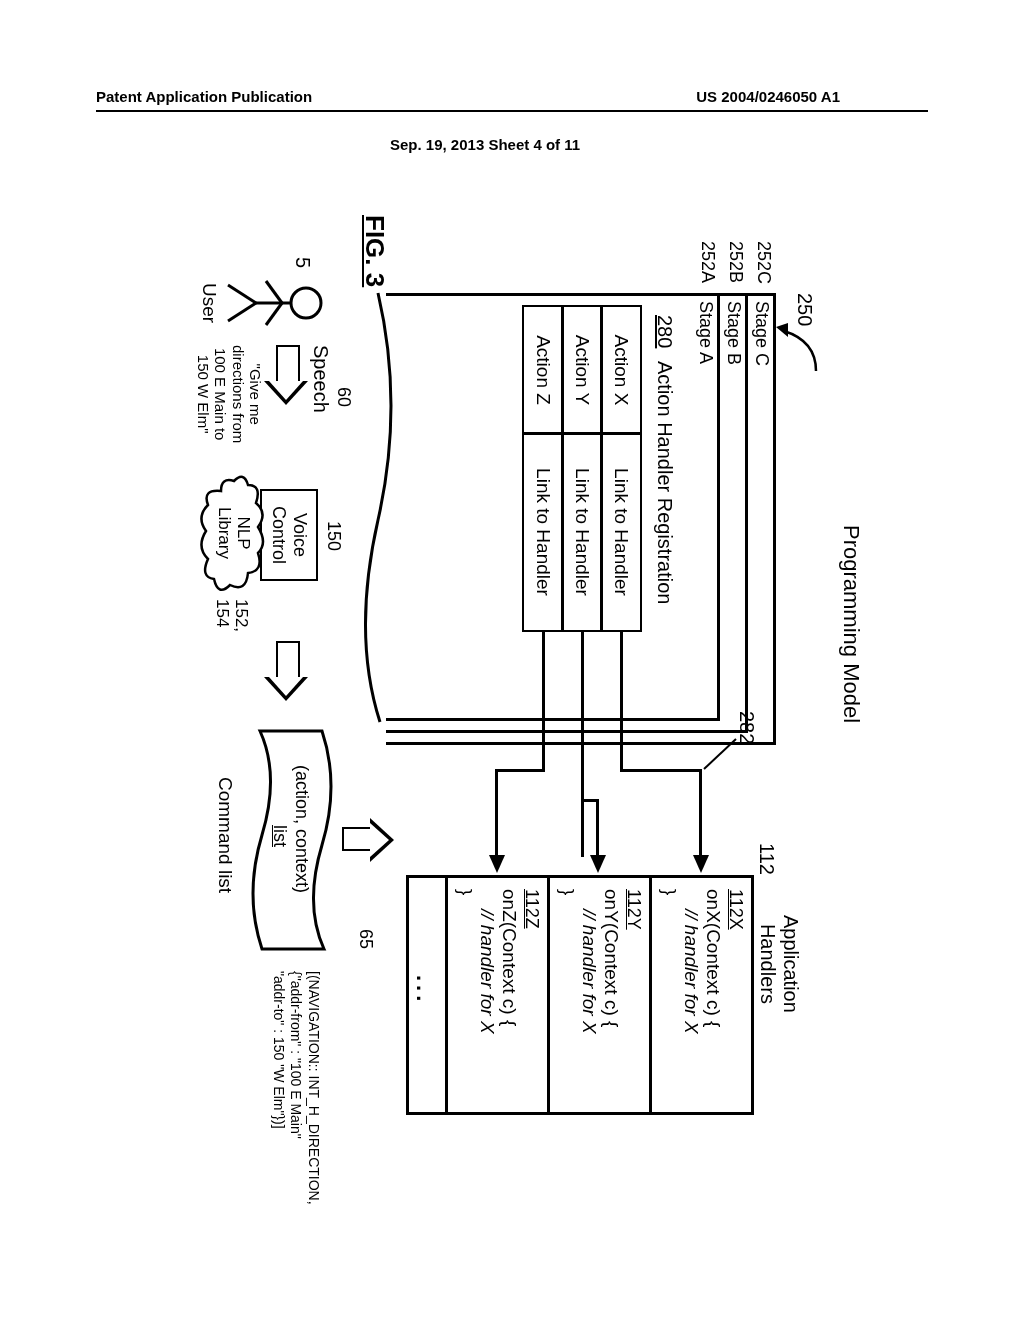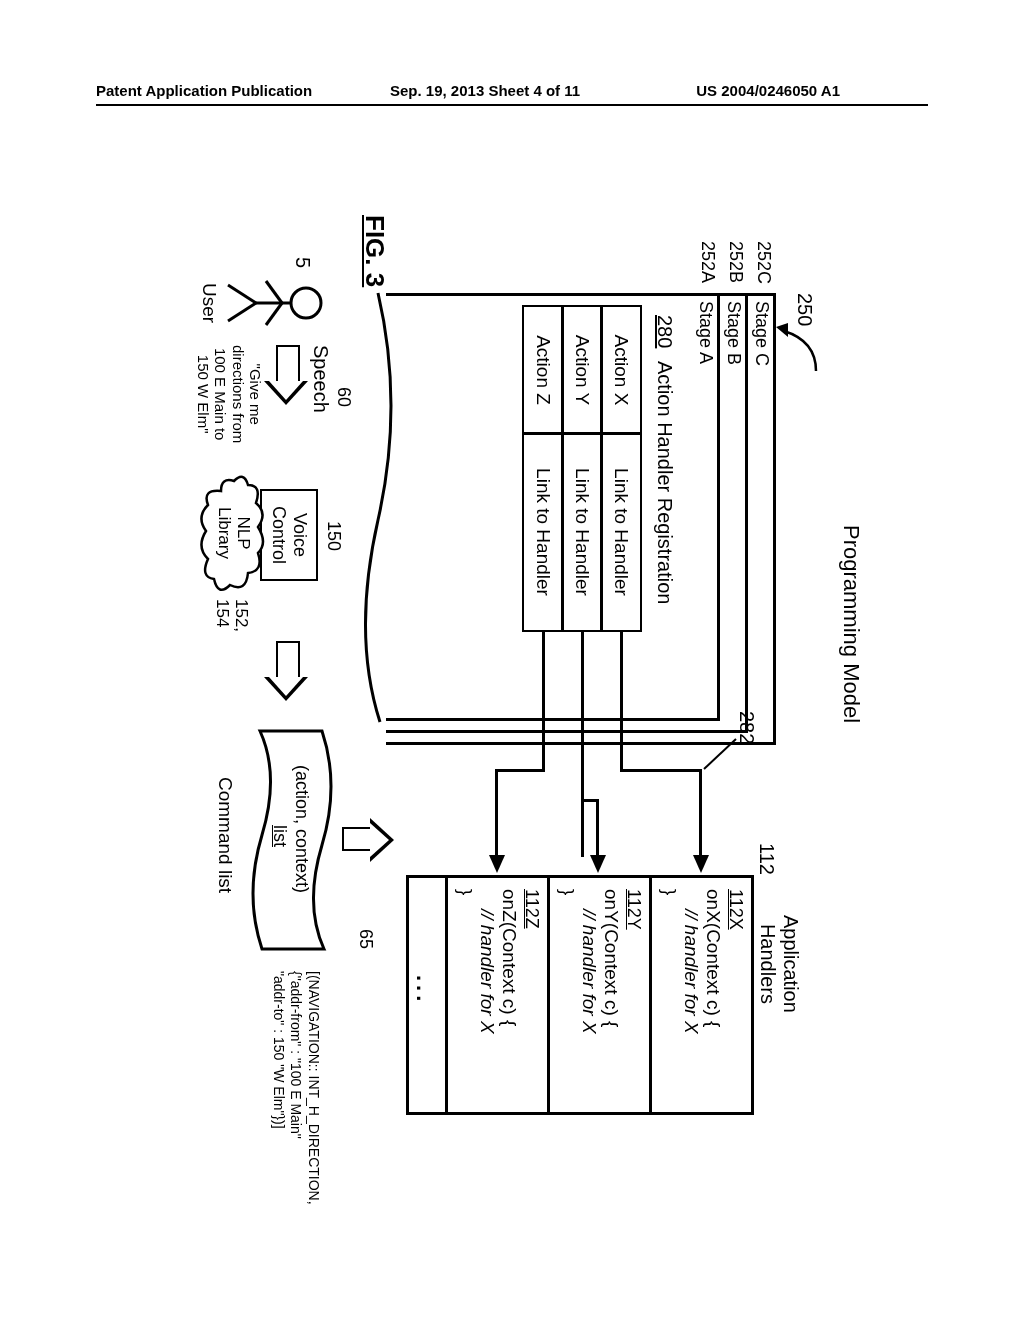--- a/index.html
+++ b/index.html
@@ -8,40 +8,40 @@
     padding: 0;
     width: 1024px;
     height: 1320px;
     background: #fff;
     font-family: Arial, Helvetica, sans-serif;
     color: #000;
     position: relative;
   }
   .header {
     position: absolute;
-    top: 80px;
+    top: 86px;
     left: 0;
     width: 936px;
     height: 30px;
   }
   .header-line {
     position: absolute;
     top: 24px;
     left: 96px;
     width: 832px;
     border-top: 2px solid #000;
   }
   .header-text {
     position: absolute;
     font-size: 15px;
     font-weight: bold;
     top: 2px;
   }
   .header-left { left: 96px; }
-  .header-center { left: 390px; }
+  .header-center { left: 390px; margin-top: 48px; }
   .header-right { right: 96px; }
 
   
   .diagram-outer {
     position: absolute;
     left: 512px;
     top: 705px;
     width: 0;
     height: 0;
   }

